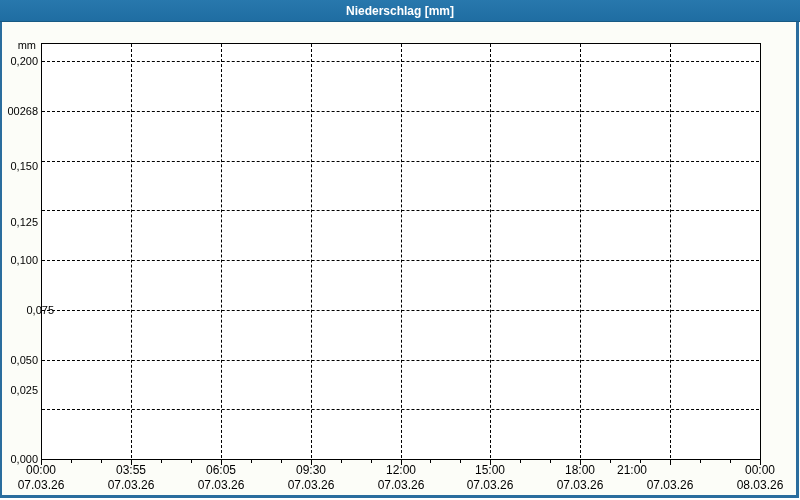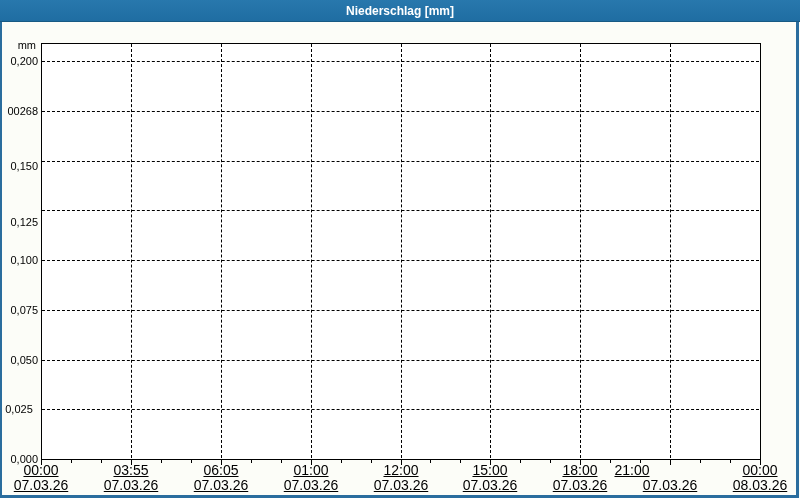--- a/index.html
+++ b/index.html
@@ -106,27 +106,26 @@
     height: 12px;
     line-height: 12px;
   }
   .tick {
     position: absolute;
     width: 1px;
     background: #000000;
   }
   .x-time-label, .x-date-label {
     position: absolute;
-    font-size: 14px;
+    font-size: 12px;
     color: #000000;
     text-align: center;
     width: 64px;
     height: 13px;
     line-height: 13px;
-    text-decoration: underline;
   }
 </style>
 </head>
 <body>
 
 <div class="window">
   <div class="panel-bg"></div>
 
   <div class="titlebar">
     <span>Niederschlag [mm]</span>
@@ -137,25 +136,25 @@
   <div class="border-bottom"></div>
 
 
   <div class="unit-label">mm</div>
 
   <div class="plot"></div>
 
   <div id="chart-layer"></div>
 <div class="y-label" style="top: 453px;">0,000</div>
     <div class="h-grid" style="left: 42px; top: 409px; width: 717px;"></div>
-    <div class="y-label" style="top: 403px; text-align: center;">0,025</div>
+    <div class="y-label" style="top: 384px;">0,025</div>
     <div class="h-grid" style="left: 42px; top: 360px; width: 717px;"></div>
     <div class="y-label" style="top: 354px;">0,050</div>
     <div class="h-grid" style="left: 42px; top: 310px; width: 717px;"></div>
-    <div class="y-label" style="top: 304px;">0,075</div>
+    <div class="y-label" style="top: 304px; margin-left: 16px;">0,075</div>
     <div class="h-grid" style="left: 42px; top: 260px; width: 717px;"></div>
     <div class="y-label" style="top: 254px;">0,100</div>
     <div class="h-grid" style="left: 42px; top: 210px; width: 717px;"></div>
     <div class="y-label" style="top: 216px;">0,125</div>
     <div class="h-grid" style="left: 42px; top: 161px; width: 717px;"></div>
     <div class="y-label" style="top: 160px;">0,150</div>
     <div class="h-grid" style="left: 42px; top: 111px; width: 717px;"></div>
     <div class="y-label" style="top: 105px;">00268</div>
     <div class="h-grid" style="left: 42px; top: 61px; width: 717px;"></div>
     <div class="y-label" style="top: 55px;">0,200</div>
@@ -165,21 +164,21 @@
     <div class="v-grid" style="left: 131px; top: 44px; height: 414px;"></div>
     <div class="tick" style="left: 131px; top: 460px; height: 5px;"></div>
     <div class="x-time-label" style="left: 99px; top: 464px;">03:55</div>
     <div class="x-date-label" style="left: 99px; top: 479px;">07.03.26</div>
     <div class="v-grid" style="left: 221px; top: 44px; height: 414px;"></div>
     <div class="tick" style="left: 221px; top: 460px; height: 5px;"></div>
     <div class="x-time-label" style="left: 189px; top: 464px;">06:05</div>
     <div class="x-date-label" style="left: 189px; top: 479px;">07.03.26</div>
     <div class="v-grid" style="left: 311px; top: 44px; height: 414px;"></div>
     <div class="tick" style="left: 311px; top: 460px; height: 5px;"></div>
-    <div class="x-time-label" style="left: 279px; top: 464px;">01:00</div>
+    <div class="x-time-label" style="left: 279px; top: 464px;">09:30</div>
     <div class="x-date-label" style="left: 279px; top: 479px;">07.03.26</div>
     <div class="v-grid" style="left: 401px; top: 44px; height: 414px;"></div>
     <div class="tick" style="left: 401px; top: 460px; height: 5px;"></div>
     <div class="x-time-label" style="left: 369px; top: 464px;">12:00</div>
     <div class="x-date-label" style="left: 369px; top: 479px;">07.03.26</div>
     <div class="v-grid" style="left: 490px; top: 44px; height: 414px;"></div>
     <div class="tick" style="left: 490px; top: 460px; height: 5px;"></div>
     <div class="x-time-label" style="left: 458px; top: 464px;">15:00</div>
     <div class="x-date-label" style="left: 458px; top: 479px;">07.03.26</div>
     <div class="v-grid" style="left: 580px; top: 44px; height: 414px;"></div>

